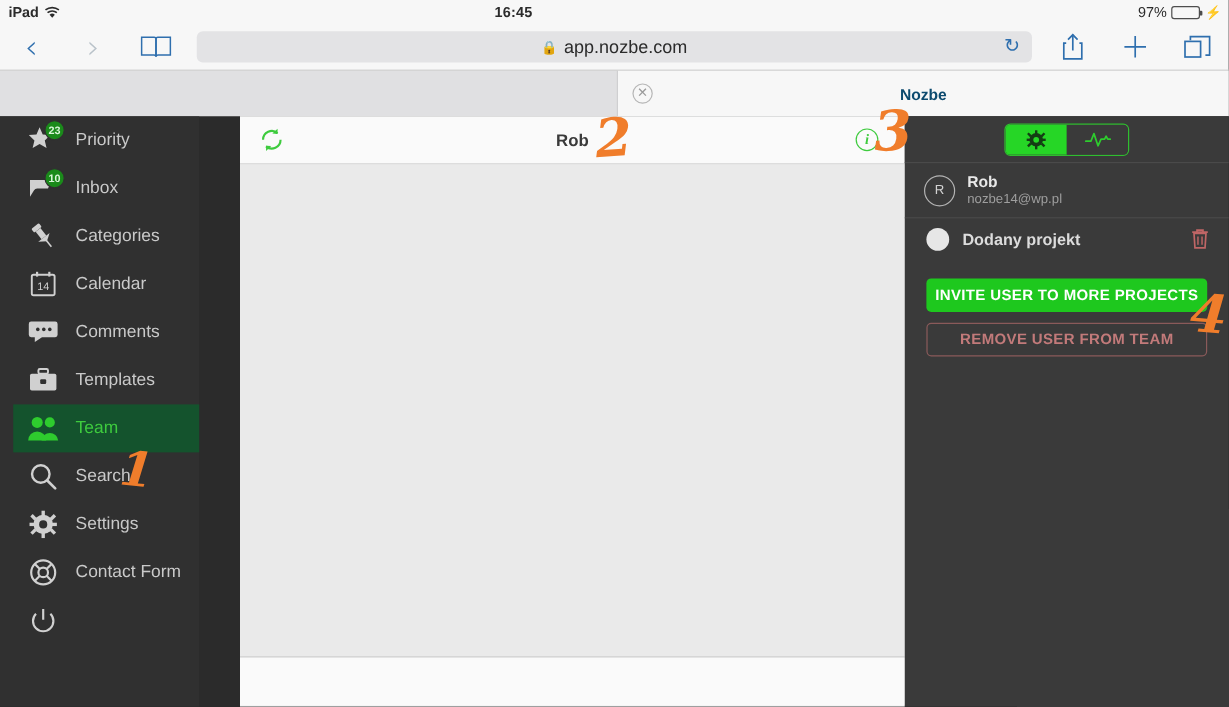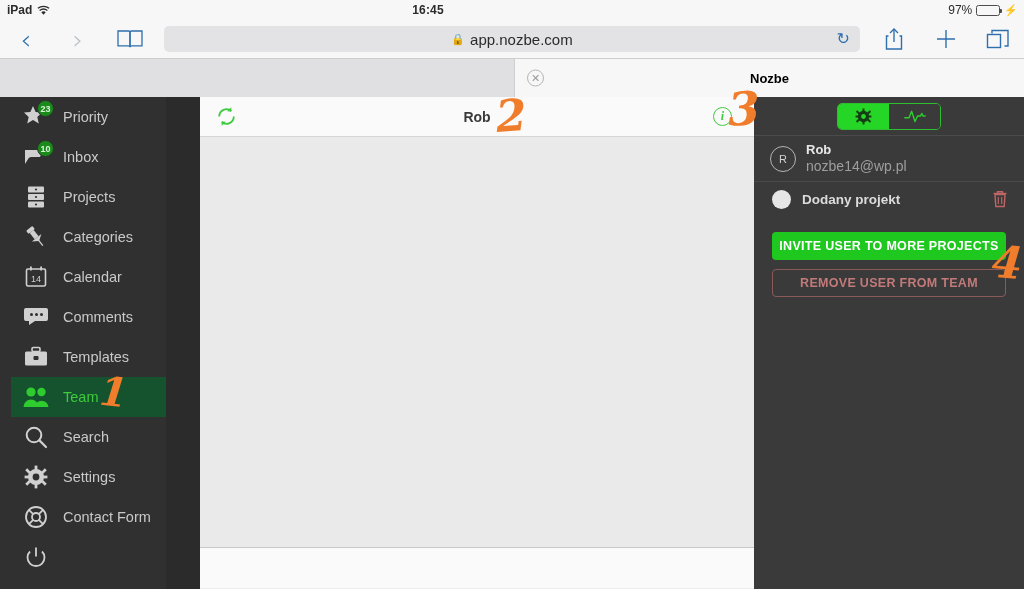--- a/index.html
+++ b/index.html
@@ -74,21 +74,21 @@
   }
   .tab.inactive { width: 515px; background: #e0e0e2; border-right: 1px solid #cfcfd1;}
   .tab.active { flex: 1; background: #f7f7f7; justify-content: center; }
   .tab-close {
     position: absolute; left: 12px; top: 50%; transform: translateY(-50%);
     width: 17px; height: 17px; border-radius: 50%;
     border: 1px solid #b6b6b6; color: #9a9a9a;
     display: flex; align-items: center; justify-content: center;
     font-size: 11px; line-height: 1;
   }
-  .tab-title { font-weight: bold; font-size: 13px; color: #000000; }
+  .tab-title { font-weight: bold; font-size: 13px; color: #0c4a6e; }
 
   
   .app-body { position: absolute; left: 0; top: 97px; width: 1024px; height: 492px; background: #2b2b2b; }
 
   
   .sidebar {
     position: absolute; left: 0; top: 0; width: 166px; height: 492px;
     background: #303030;
     padding-left: 11px;
   }
@@ -160,21 +160,21 @@
     height: 46px; display: flex; align-items: center; gap: 10px;
     padding-left: 16px; border-bottom: 1px solid #4a4a4a;
   }
   .avatar {
     width: 26px; height: 26px; border-radius: 50%;
     border: 1.4px solid #b4b4b4; color: #d2d2d2;
     display: flex; align-items: center; justify-content: center;
     font-size: 11px;
   }
   .u-name { font-size: 13px; font-weight: bold; color: #e8e8e8; line-height: 1.25; }
-  .u-mail { font-size: 14px; color: #9e9e9e; line-height: 1.25; }
+  .u-mail { font-size: 11px; color: #9e9e9e; line-height: 1.25; }
 
   .rp-section {
     height: 32px; display: flex; align-items: center; justify-content: center;
     font-size: 13px; color: #8b8b8b;
   }
   .proj-row {
     height: 34px; display: flex; align-items: center; padding: 0 16px 0 18px;
   }
   .proj-dot { width: 19px; height: 19px; border-radius: 50%; background: #e6e6e6; }
   .proj-name { flex: 1; font-size: 13.5px; font-weight: bold; color: #dcdcdc; padding-left: 11px; }
@@ -291,33 +291,20 @@
       <div class="side-item">
         <span class="side-ico">
           <svg width="26" height="26" viewBox="0 0 26 26">
             <path d="M2 6 h18 l-3 7 h-9 a3 3 0 0 0 -2.6 1.6 L2 20 Z" fill="#d0d0d0"></path>
           </svg>
           <span class="badge">10</span>
         </span>
         <span class="side-label">Inbox</span>
       </div>
 
-      <div class="side-item">
-        <span class="side-ico">
-          <svg width="22" height="24" viewBox="0 0 22 24">
-            <rect x="3" y="1.5" width="16" height="6" rx="1" fill="#d0d0d0"></rect>
-            <rect x="3" y="9" width="16" height="6" rx="1" fill="#d0d0d0"></rect>
-            <rect x="3" y="16.5" width="16" height="6" rx="1" fill="#d0d0d0"></rect>
-            <circle cx="11" cy="4.5" r="1.1" fill="#303030"></circle>
-            <circle cx="11" cy="12" r="1.1" fill="#303030"></circle>
-            <circle cx="11" cy="19.5" r="1.1" fill="#303030"></circle>
-          </svg>
-        </span>
-        <span class="side-label">Projects</span>
-      </div>
 
       <div class="side-item">
         <span class="side-ico">
           <svg width="26" height="26" viewBox="0 0 26 26">
             <g transform="rotate(-38 13 13)">
               <rect x="9" y="2" width="8" height="4" rx="1" fill="#d0d0d0"></rect>
               <rect x="10.5" y="6" width="5" height="8" fill="#d0d0d0"></rect>
               <path d="M7 14 h12 l-6 4 Z" fill="#d0d0d0"></path>
               <rect x="12.4" y="17" width="1.3" height="7" fill="#d0d0d0"></rect>
             </g>

